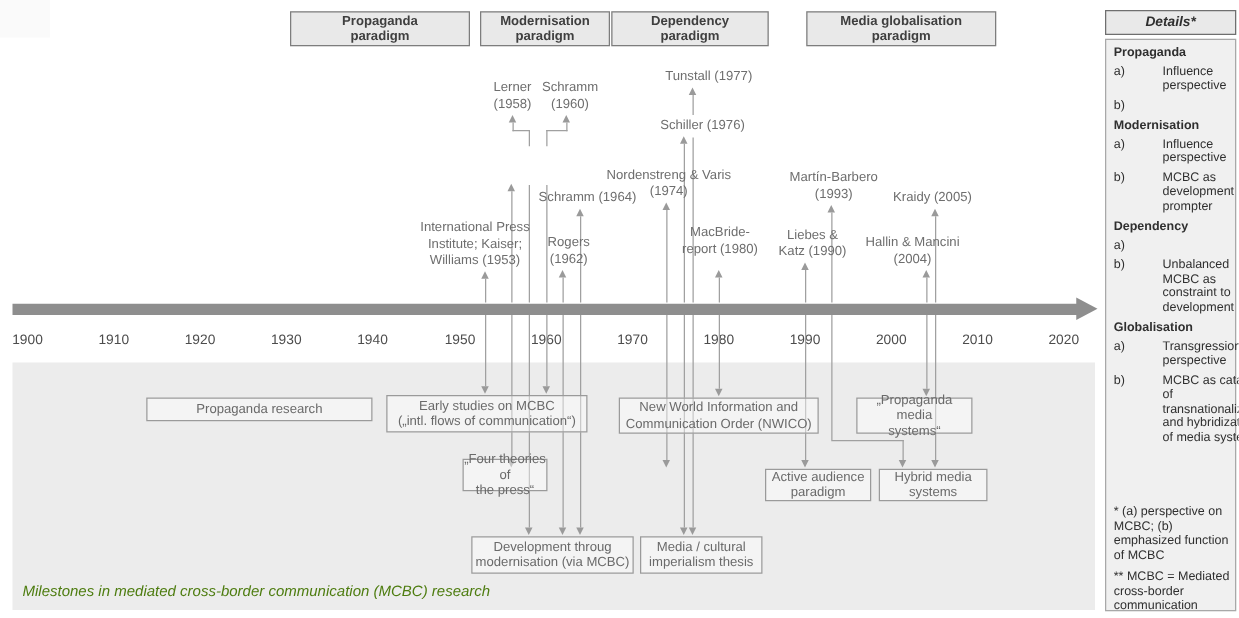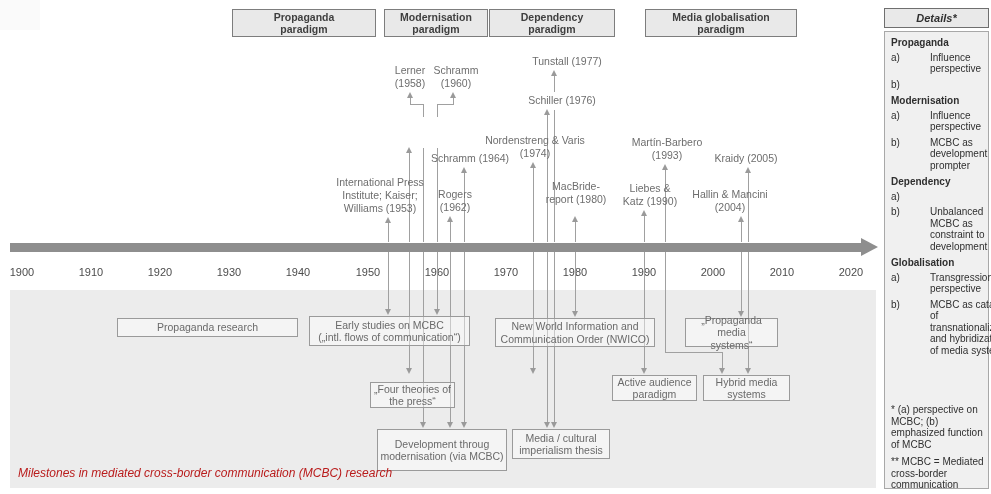--- a/index.html
+++ b/index.html
@@ -23,21 +23,21 @@
   .hl{position:absolute;height:1px;background:#a0a0a0;z-index:1;}
   .au{position:absolute;width:0;height:0;z-index:1;
       border-left:3px solid transparent;border-right:3px solid transparent;border-bottom:6px solid #9a9a9a;}
   .ad{position:absolute;width:0;height:0;z-index:1;
       border-left:3px solid transparent;border-right:3px solid transparent;border-top:6px solid #9a9a9a;}
   
   #region{position:absolute;left:10px;top:290px;width:866px;height:198px;background:#ececec;z-index:0;}
   .gbox{position:absolute;box-sizing:border-box;border:1px solid #9a9a9a;background:rgba(255,255,255,0.42);
         display:flex;align-items:center;justify-content:center;text-align:center;
         font-size:10.5px;line-height:12.5px;color:#6a6a6a;z-index:2;}
-  #caption{position:absolute;left:18px;top:466px;font-size:12px;font-style:italic;color:#b91c1c;z-index:2;}
+  #caption{position:absolute;left:18px;top:466px;font-size:12px;font-style:italic;color:#4d7c0f;z-index:2;}
   #cornerbox{position:absolute;left:0;top:0;width:40px;height:30px;background:#fafafa;}
   
   #dhead{position:absolute;left:884px;top:8px;width:105px;height:20px;box-sizing:border-box;
          border:1px solid #6f6f6f;background:#e9e9e9;display:flex;align-items:center;justify-content:center;
          font-size:11px;font-weight:bold;font-style:italic;color:#2f2f2f;}
   #dbody{position:absolute;left:884px;top:31px;width:105px;height:458px;box-sizing:border-box;
          border:1px solid #a8a8a8;background:#f0f0f0;}
   #dcontent{position:absolute;left:6px;top:5px;right:4px;font-size:10px;line-height:11.5px;color:#2f2f2f;}
   .dsec{font-weight:bold;margin:5px 0 3px 0;}
   .dsec:first-child{margin-top:0;}
@@ -186,27 +186,27 @@
   <i class="vl" style="left:748px;top:252px;height:116px"></i>
   <i class="ad" style="left:745px;top:368px"></i>
 
   <div class="gbox" style="left:117px;top:318px;width:181px;height:19px">Propaganda research</div>
   <div class="gbox ml" style="left:495px;top:318px;width:160px;height:29px">New World Information and
 Communication Order (NWICO)</div>
   <div class="gbox ml" style="left:309px;top:316px;width:161px;height:30px">Early studies on MCBC
 („intl. flows of communication“)</div>
   <div class="gbox ml" style="left:685px;top:318px;width:93px;height:29px">„Propaganda media
 systems“</div>
-  <div class="gbox ml" style="left:370px;top:382px;width:85px;height:26px">„Four theories of
+  <div class="gbox ml" style="left:370px;top:367px;width:68px;height:26px">„Four theories of
 the press“</div>
   <div class="gbox ml" style="left:612px;top:375px;width:85px;height:26px">Active audience
 paradigm</div>
   <div class="gbox ml" style="left:703px;top:375px;width:87px;height:26px">Hybrid media
 systems</div>
-  <div class="gbox ml" style="left:377px;top:429px;width:130px;height:42px">Development throug
+  <div class="gbox ml" style="left:377px;top:429px;width:130px;height:30px">Development throug
 modernisation (via MCBC)</div>
   <div class="gbox ml" style="left:512px;top:429px;width:98px;height:30px">Media / cultural
 imperialism thesis</div>
 
   <div id="caption">Milestones in mediated cross-border communication (MCBC) research</div>
 
   <div id="dhead">Details*</div>
   <div id="dbody">
     <div id="dcontent">
       <div class="dsec">Propaganda</div>

